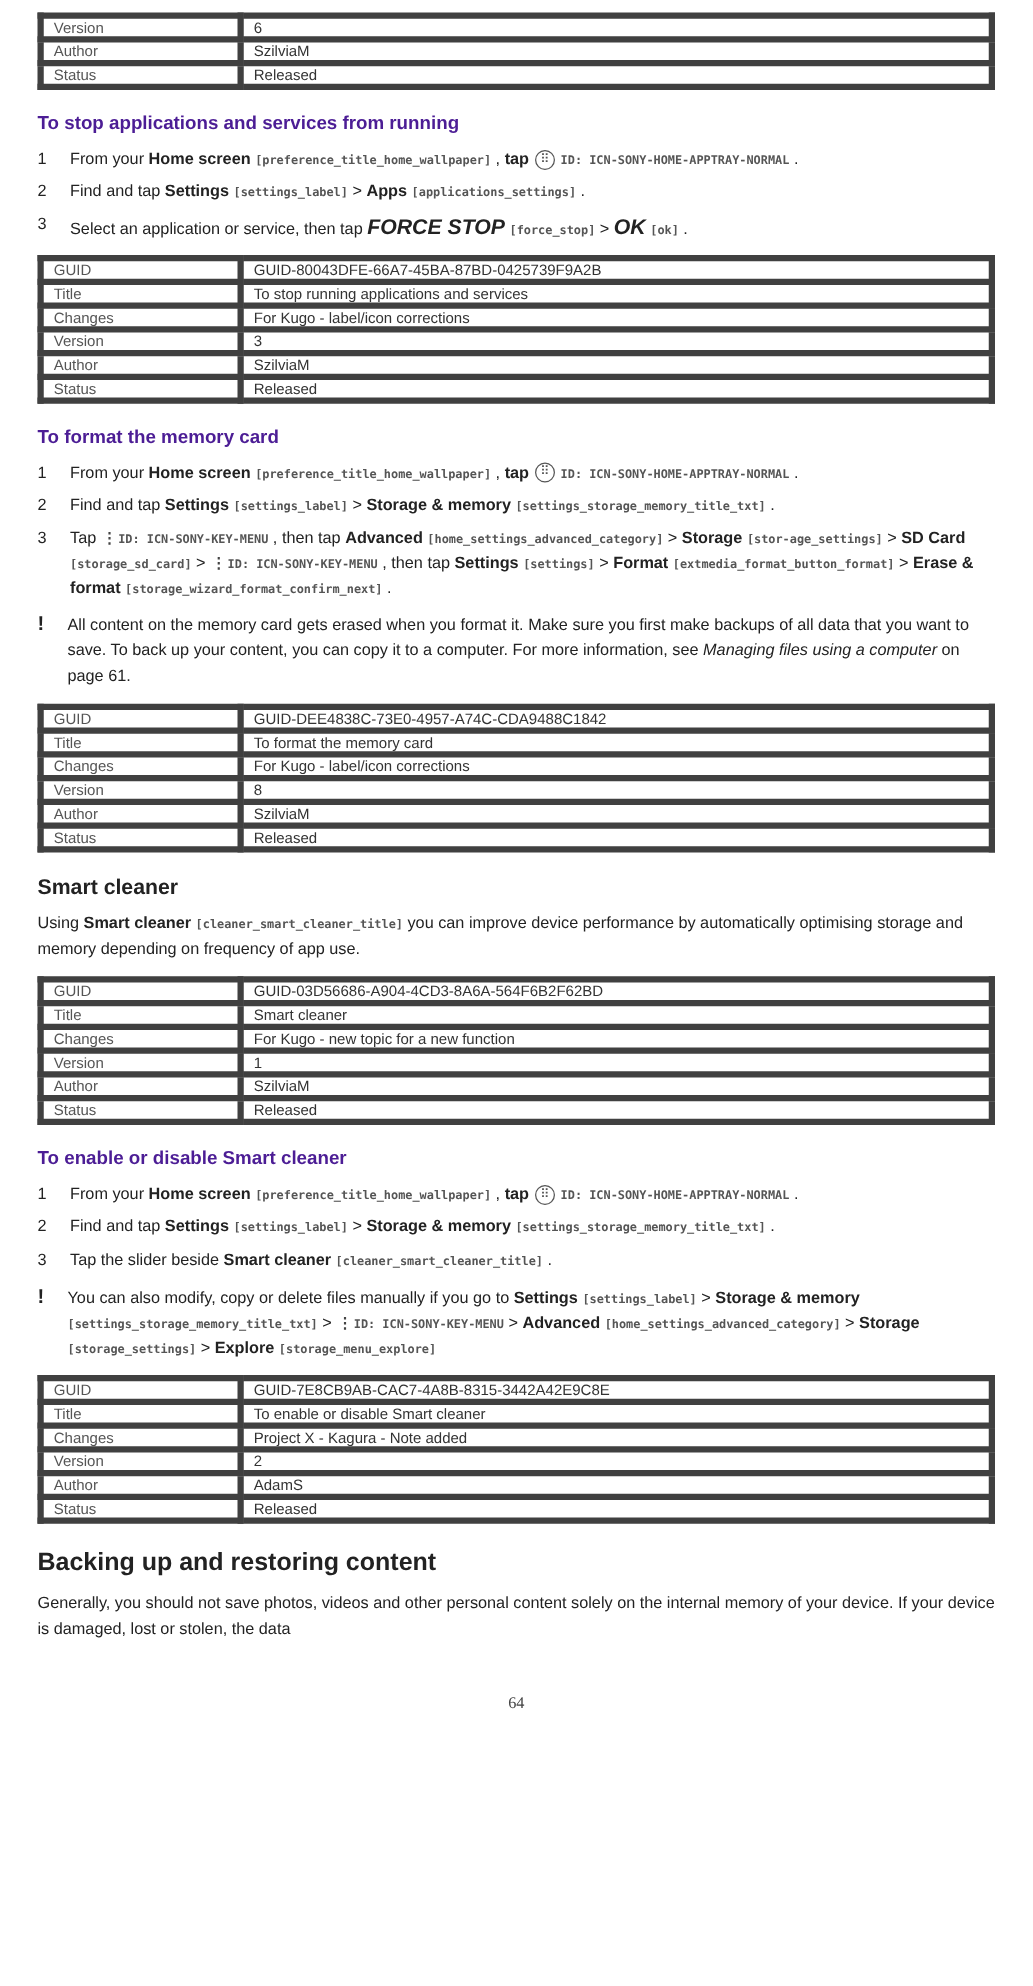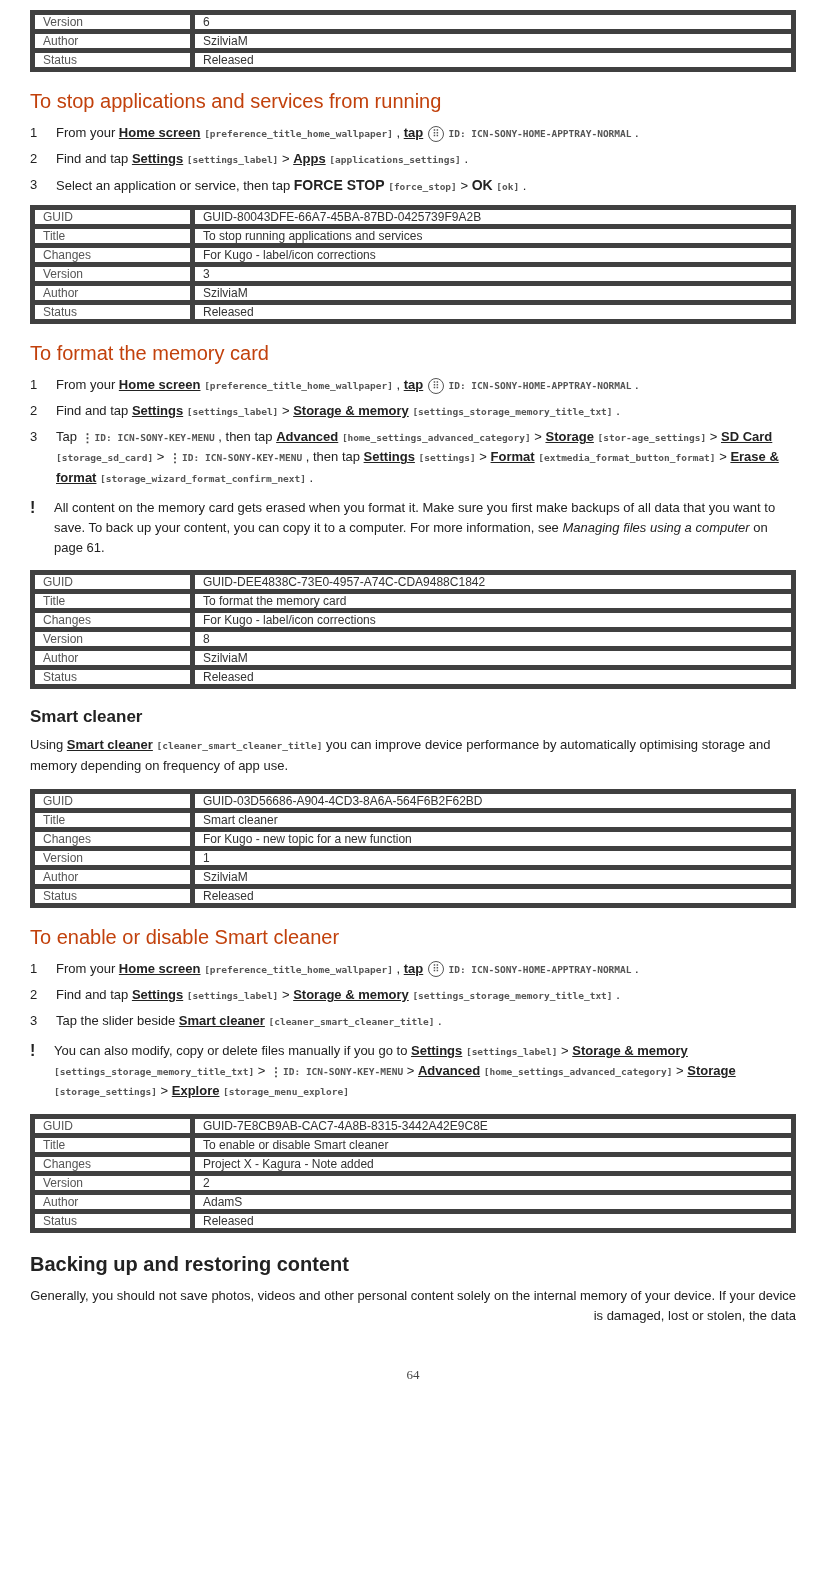--- a/index.html
+++ b/index.html
@@ -25,23 +25,23 @@
       padding: 0 8px;
       color: #333;
     }
     .meta-table td:first-child {
       width: 160px;
       color: #555;
     }
 
     
     .section-heading {
-      color: #c2410c;
-      font-size: 20px;
-      font-weight: normal;
+      color: #4c1d95;
+      font-size: 15px;
+      font-weight: bold;
       margin: 18px 0 10px 0;
     }
 
     
     .big-heading {
       font-size: 20px;
       font-weight: bold;
       margin: 20px 0 10px 0;
     }
 
@@ -71,21 +71,21 @@
       margin-right: 4px;
       color: #222;
     }
     .step-content {
       flex: 1;
       font-size: 13px;
       line-height: 1.55;
     }
 
     
-    .bold { font-weight: bold; text-decoration: underline; }
+    .bold { font-weight: bold; }
 
     
     .tag {
       font-size: 9.5px;
       color: #555;
       font-family: monospace;
       font-weight: bold;
     }
 
     
@@ -149,21 +149,22 @@
     .page-number {
       font-size: 13px;
       color: #444;
       margin-bottom: 4px;
       font-family: Liberation Serif, serif;
     }
 
     
     .bold-caps {
       font-weight: bold;
-      font-size: 14px;
+      font-size: 17px;
+      font-style: italic;
     }
   </style>
 </head>
 <body>
 
 <table class="meta-table">
   <tbody>
       <tr>
     <td>Version</td>
     <td>6</td>
@@ -379,17 +380,17 @@
   </tr>
   <tr>
     <td>Status</td>
     <td>Released</td>
   </tr>
 </tbody>
   </table>
 
 <h2 class="big-heading">Backing up and restoring content</h2>
 
-<p style="font-size:13px; line-height:1.6; margin-bottom:12px;text-align:right;">Generally, you should not save photos, videos and other personal content solely on the internal memory of your device. If your device is damaged, lost or stolen, the data</p>
+<p style="font-size:13px; line-height:1.6; margin-bottom:12px;">Generally, you should not save photos, videos and other personal content solely on the internal memory of your device. If your device is damaged, lost or stolen, the data</p>
 
 <div class="page-footer">
   <div class="page-number">64</div>
 </div>
 
 </body></html>

